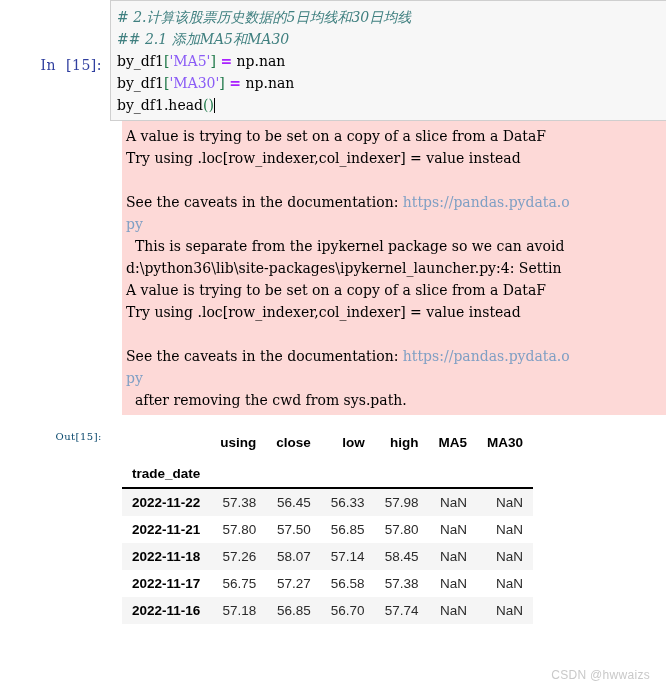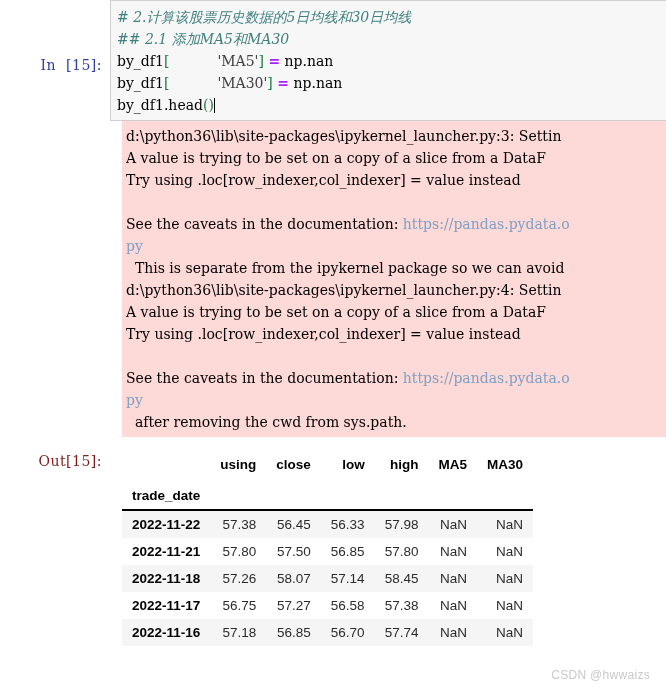--- a/index.html
+++ b/index.html
@@ -44,21 +44,21 @@
     overflow: hidden;
   }
   .code-line {
     font-family: "DejaVu Serif", serif;
     font-size: 14px;
     line-height: 22px;
     white-space: pre;
     color: #000000;
   }
   .tok-comment { color: #408080; font-style: italic; }
-  .tok-str     { color: #404040; margin-left: 48px; }
+  .tok-str     { color: #8b5cf6; }
   .tok-op      { color: #AA22FF; font-weight: bold; }
   .tok-paren   { color: #20794a; }
   .caret {
     display: inline-block;
     width: 1px;
     height: 15px;
     background: #000;
     vertical-align: -3px;
   }
 
@@ -94,22 +94,22 @@
     align-items: flex-start;
     margin-top: 14px;
   }
   .prompt-out {
     width: 110px;
     flex: 0 0 110px;
     text-align: right;
     padding-right: 8px;
     box-sizing: border-box;
     font-family: "DejaVu Serif", serif;
-    font-size: 14px;
-    color: #7f1d1d;
+    font-size: 10px;
+    color: #0c4a6e;
     letter-spacing: 0.5px;
     padding-top: 2px;
     white-space: pre;
   }
   .table-wrap {
     flex: 0 0 auto;
     padding-left: 12px;
   }
   table.df {
     border-collapse: collapse;
@@ -173,21 +173,20 @@
         <div class="code-line"><span>by_df1</span><span class="tok-paren">[</span><span class="tok-str">'MA5'</span><span class="tok-paren">]</span><span> </span><span class="tok-op">=</span><span> np.nan</span></div>
         <div class="code-line"><span>by_df1</span><span class="tok-paren">[</span><span class="tok-str">'MA30'</span><span class="tok-paren">]</span><span> </span><span class="tok-op">=</span><span> np.nan</span></div>
         <div class="code-line"><span>by_df1.head</span><span class="tok-paren">()</span><span class="caret"></span></div>
       </div>
   </div>
 </div>
 
 <div class="cell-warn">
   <div class="warn-gutter"></div>
   <div class="warn-area" id="warn-area">
-      <div class="warn-line"><span>d:\python36\lib\site-packages\ipykernel_launcher.py:3: Settin</span></div>
       <div class="warn-line"><span>A value is trying to be set on a copy of a slice from a DataF</span></div>
       <div class="warn-line"><span>Try using .loc[row_indexer,col_indexer] = value instead</span></div>
       <div class="warn-line"></div>
       <div class="warn-line"><span>See the caveats in the documentation: </span><span class="tok-link">https://pandas.pydata.o</span></div>
       <div class="warn-line"><span class="tok-link">py</span></div>
       <div class="warn-line"><span>  This is separate from the ipykernel package so we can avoid</span></div>
       <div class="warn-line"><span>d:\python36\lib\site-packages\ipykernel_launcher.py:4: Settin</span></div>
       <div class="warn-line"><span>A value is trying to be set on a copy of a slice from a DataF</span></div>
       <div class="warn-line"><span>Try using .loc[row_indexer,col_indexer] = value instead</span></div>
       <div class="warn-line"></div>

